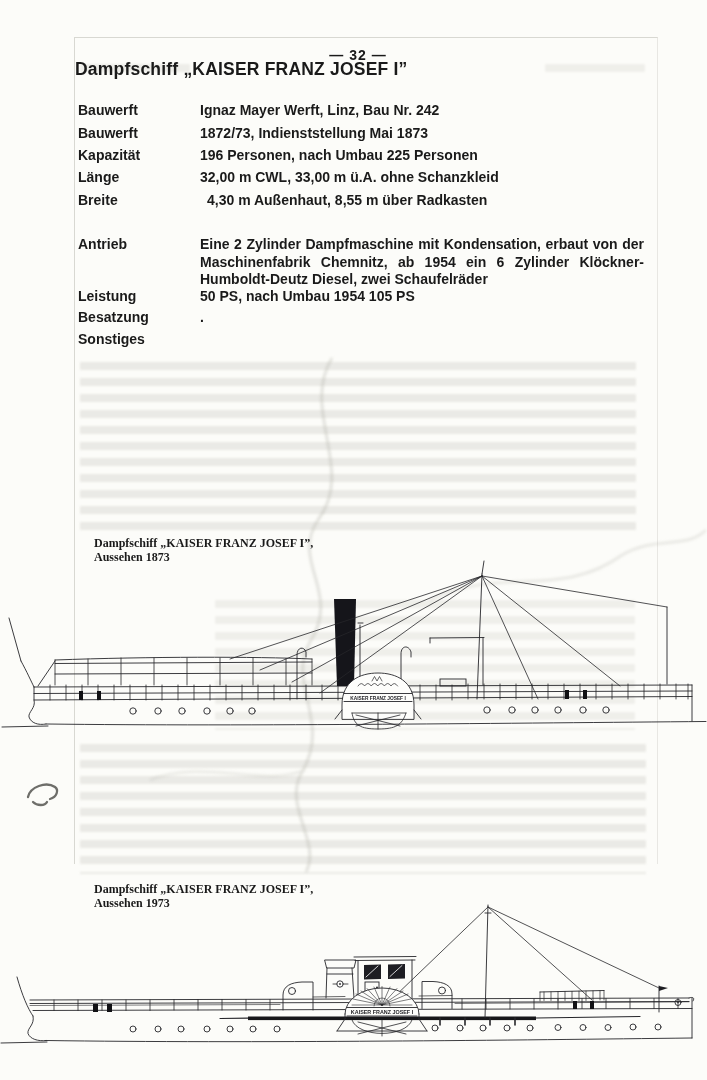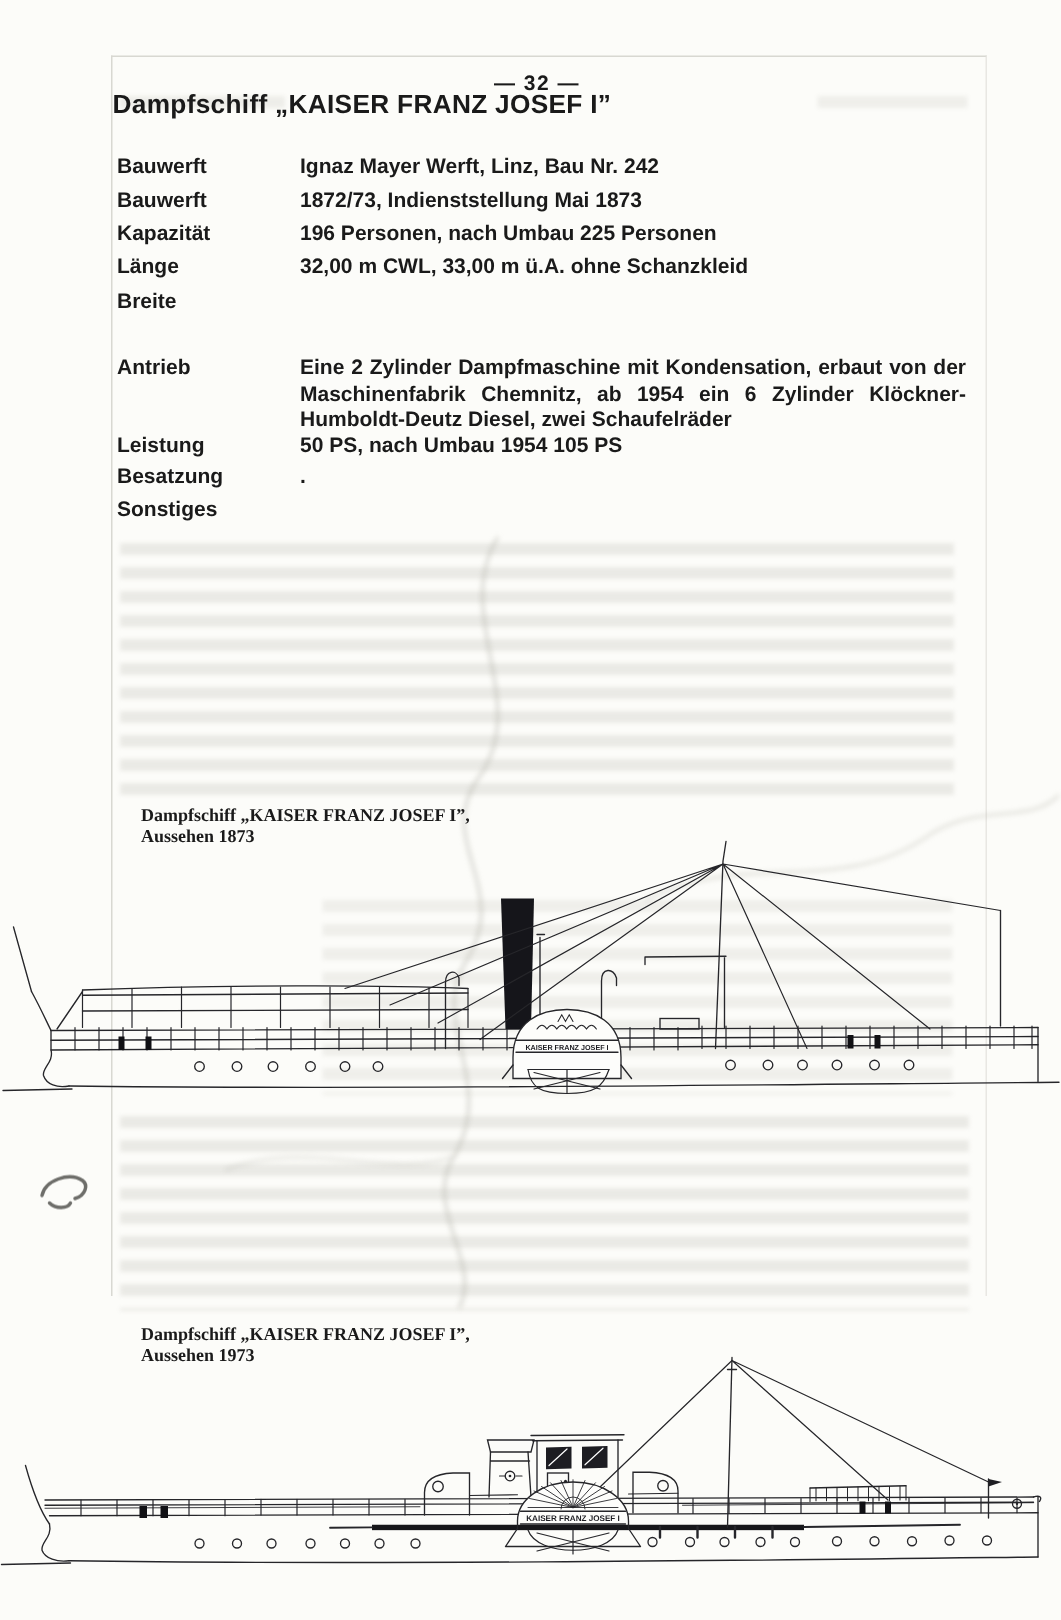--- a/index.html
+++ b/index.html
@@ -86,20 +86,21 @@
   <div class="specrow" style="top:147px">
     <span class="lbl">Kapazität</span>
     <span class="val">196 Personen, nach Umbau 225 Personen</span>
   </div>
   <div class="specrow" style="top:169px">
     <span class="lbl">Länge</span>
     <span class="val">32,00 m CWL, 33,00 m ü.A. ohne Schanzkleid</span>
   </div>
   <div class="specrow" style="top:192px">
     <span class="lbl">Breite</span>
+    <span class="val indent">4,30 m Außenhaut, 8,55 m über Radkasten</span>
   </div>
   <div class="specrow" style="top:236px">
     <span class="lbl">Antrieb</span>
     <span class="val justify">Eine 2 Zylinder Dampfmaschine mit Kondensation, erbaut von der Maschinenfabrik Chemnitz, ab 1954 ein 6 Zylinder Klöckner-Humboldt-Deutz Diesel, zwei Schaufelräder</span>
   </div>
   <div class="specrow" style="top:288px">
     <span class="lbl">Leistung</span>
     <span class="val">50 PS, nach Umbau 1954 105 PS</span>
   </div>
   <div class="specrow" style="top:309px">

